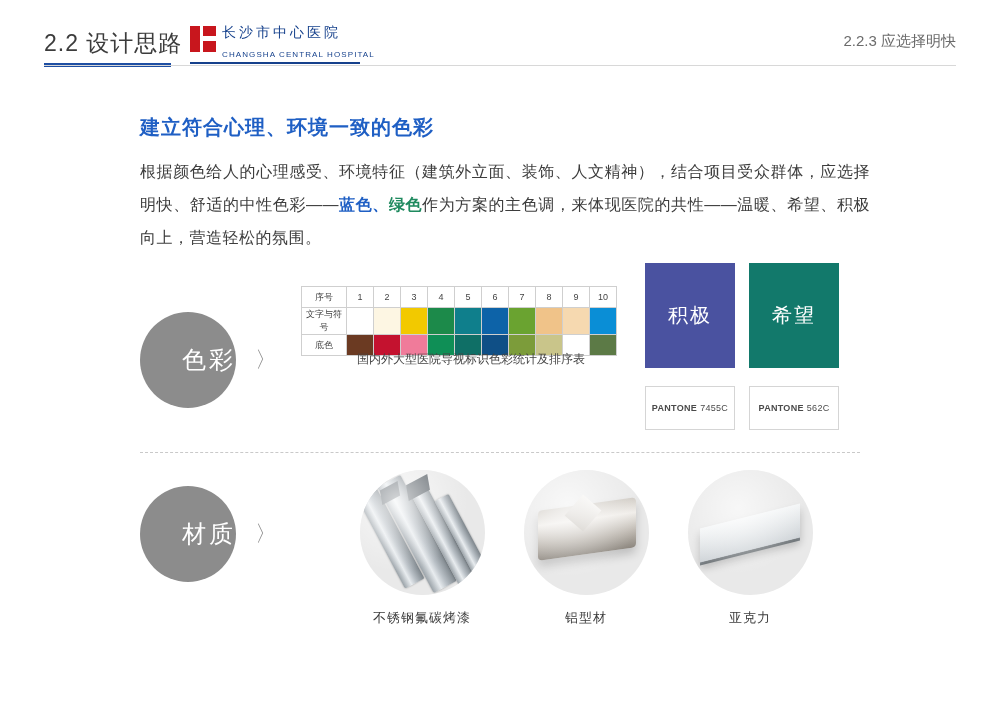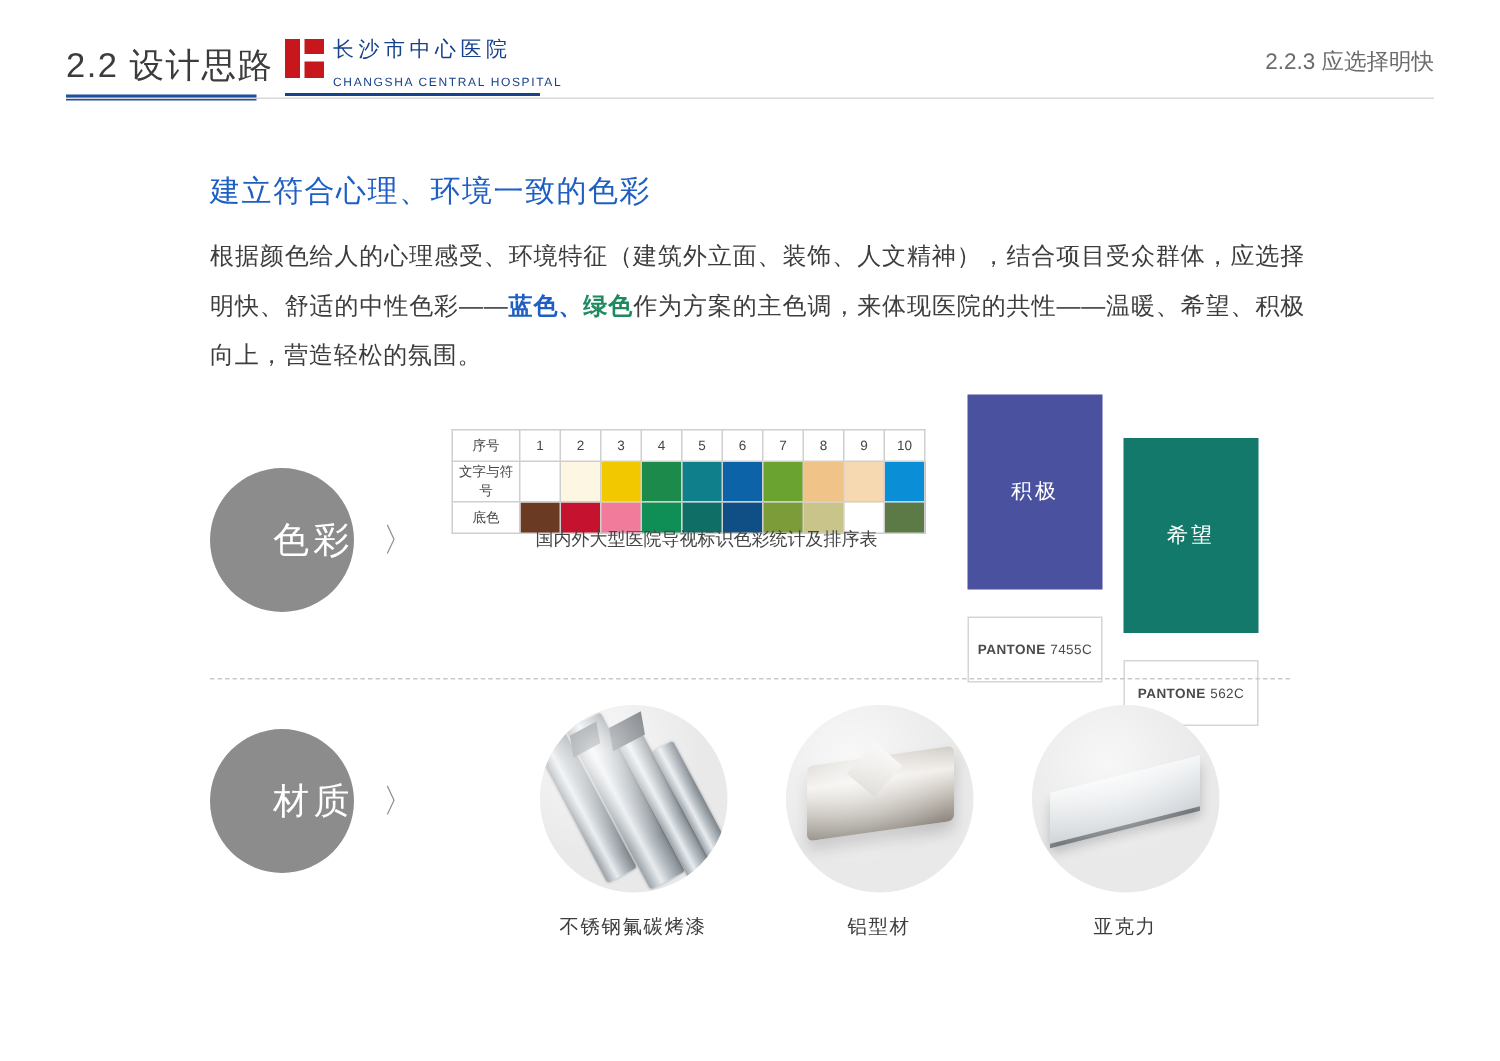--- a/index.html
+++ b/index.html
@@ -50,21 +50,21 @@
   .hdr-right{
     position:absolute;right:44px;top:32px;
     font-size:15px;color:#6b6b6b;
   }
   .hdr-line{
     position:absolute;left:44px;top:65px;width:912px;height:1px;background:#d8d8d8;
   }
   
   .section-title{
     position:absolute;left:140px;top:114px;
-    font-size:20px;color:#1f5fc4;font-weight:normal;letter-spacing:1px;
+    font-size:20px;color:#1f5fc4;font-weight:bold;letter-spacing:1px;
   }
   .paragraph{
     position:absolute;left:140px;top:155px;width:730px;
     font-size:16px;line-height:33px;color:#3d3d3d;letter-spacing:.5px;
     text-align:justify;
   }
   .paragraph .blue{color:#1f5fc4;font-weight:bold;}
   .paragraph .green{color:#1f8a5f;font-weight:bold;}
 
   
@@ -97,23 +97,23 @@
   .ctable-caption{
     position:absolute;left:301px;top:351px;width:340px;
     text-align:center;font-size:12px;color:#444;
   }
 
   
   .pan{
     position:absolute;width:90px;
   }
   .pan .swatch{
-    width:90px;height:130px;
+    width:90px;height:105px;
     display:flex;align-items:center;justify-content:center;
-    color:#fff;font-size:14px;letter-spacing:2px;
+    color:#fff;font-size:20px;letter-spacing:2px;
   }
   .pan .code{
     margin-top:18px;width:88px;height:42px;border:1px solid #d5d5d5;
     display:flex;align-items:center;justify-content:center;
     font-size:9px;color:#4a4a4a;background:#fff;letter-spacing:.3px;
   }
   .pan.p1{left:645px;top:263px;}
   .pan.p2{left:749px;top:263px;}
   .pan .code b{font-weight:bold;margin-right:3px;}
 
@@ -275,21 +275,21 @@
   <div class="swatch" style="background: rgb(74, 82, 160);">
     <span>积极</span>
   </div>
   <div class="code">
     <b>PANTONE</b>
     <span>7455C</span>
   </div>
 </div>
 
 <div class="pan p2">
-  <div class="swatch" style="background: rgb(18, 121, 107); margin-top: 29px;">
+  <div class="swatch" style="background: rgb(18, 121, 107);">
     <span>希望</span>
   </div>
   <div class="code">
     <b>PANTONE</b>
     <span>562C</span>
   </div>
 </div>
 
 <div class="dashed"></div>
 

